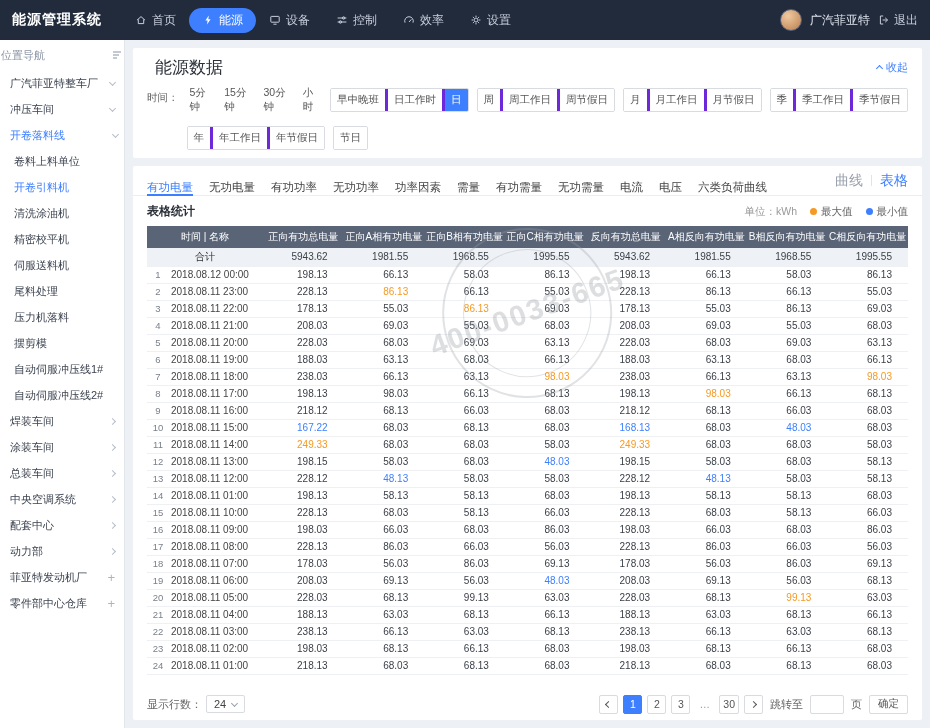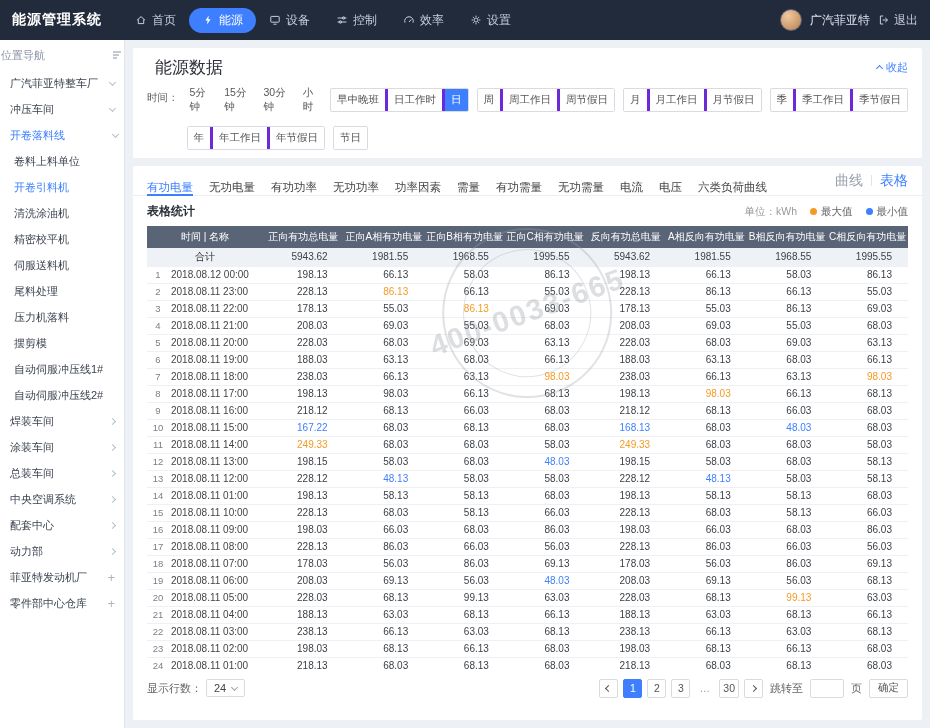--- a/index.html
+++ b/index.html
@@ -64,21 +64,21 @@
     border-bottom:1px solid #eceef1; flex:none; height:30px; }
   .tabs { display:flex; gap:16px; height:100%;align-items:flex-end; }
   .tab { font-size:11.5px; color:#444; display:flex; align-items:center; position:relative; cursor:pointer; white-space:nowrap; }
   .tab.active { color:#3D7FFF; }
   .tab.active::after { content:""; position:absolute; left:0; right:0; bottom:-1px; height:2px; background:#3D7FFF; }
   .view-toggle { display:flex; align-items:center; gap:8px; font-size:14px; }
   .view-opt { color:#9aa1ad; cursor:pointer; }
   .view-opt.active { color:#3D7FFF; }
   .view-sep { width:1px; height:11px; background:#e0e3e8; }
 
-  .table-section { flex:1; min-height:0; display:flex; flex-direction:column; padding:7px 14px 20px; }
+  .table-section { flex:1; min-height:0; display:flex; flex-direction:column; padding:7px 14px 4px; }
   .table-head-row { display:flex; justify-content:space-between; align-items:center; margin-bottom:6px; flex:none; }
   .table-title { font-size:12px; font-weight:bold; color:#2b3039; }
   .legend { display:flex; align-items:center; gap:13px; font-size:10.5px; }
   .unit { color:#999; }
   .legend-item { display:flex; align-items:center; gap:4px; color:#666; }
   .dot { width:7px; height:7px; border-radius:50%; flex:none; }
 
   .table-wrap { flex:1; min-height:0; position:relative; overflow:hidden; }
   table { width:100%; border-collapse:collapse; table-layout:fixed; }
   thead th { background:#5A6477; color:#fff; font-weight:normal; height:22px; font-size:10px; text-align:center; overflow:hidden; white-space:nowrap; }

